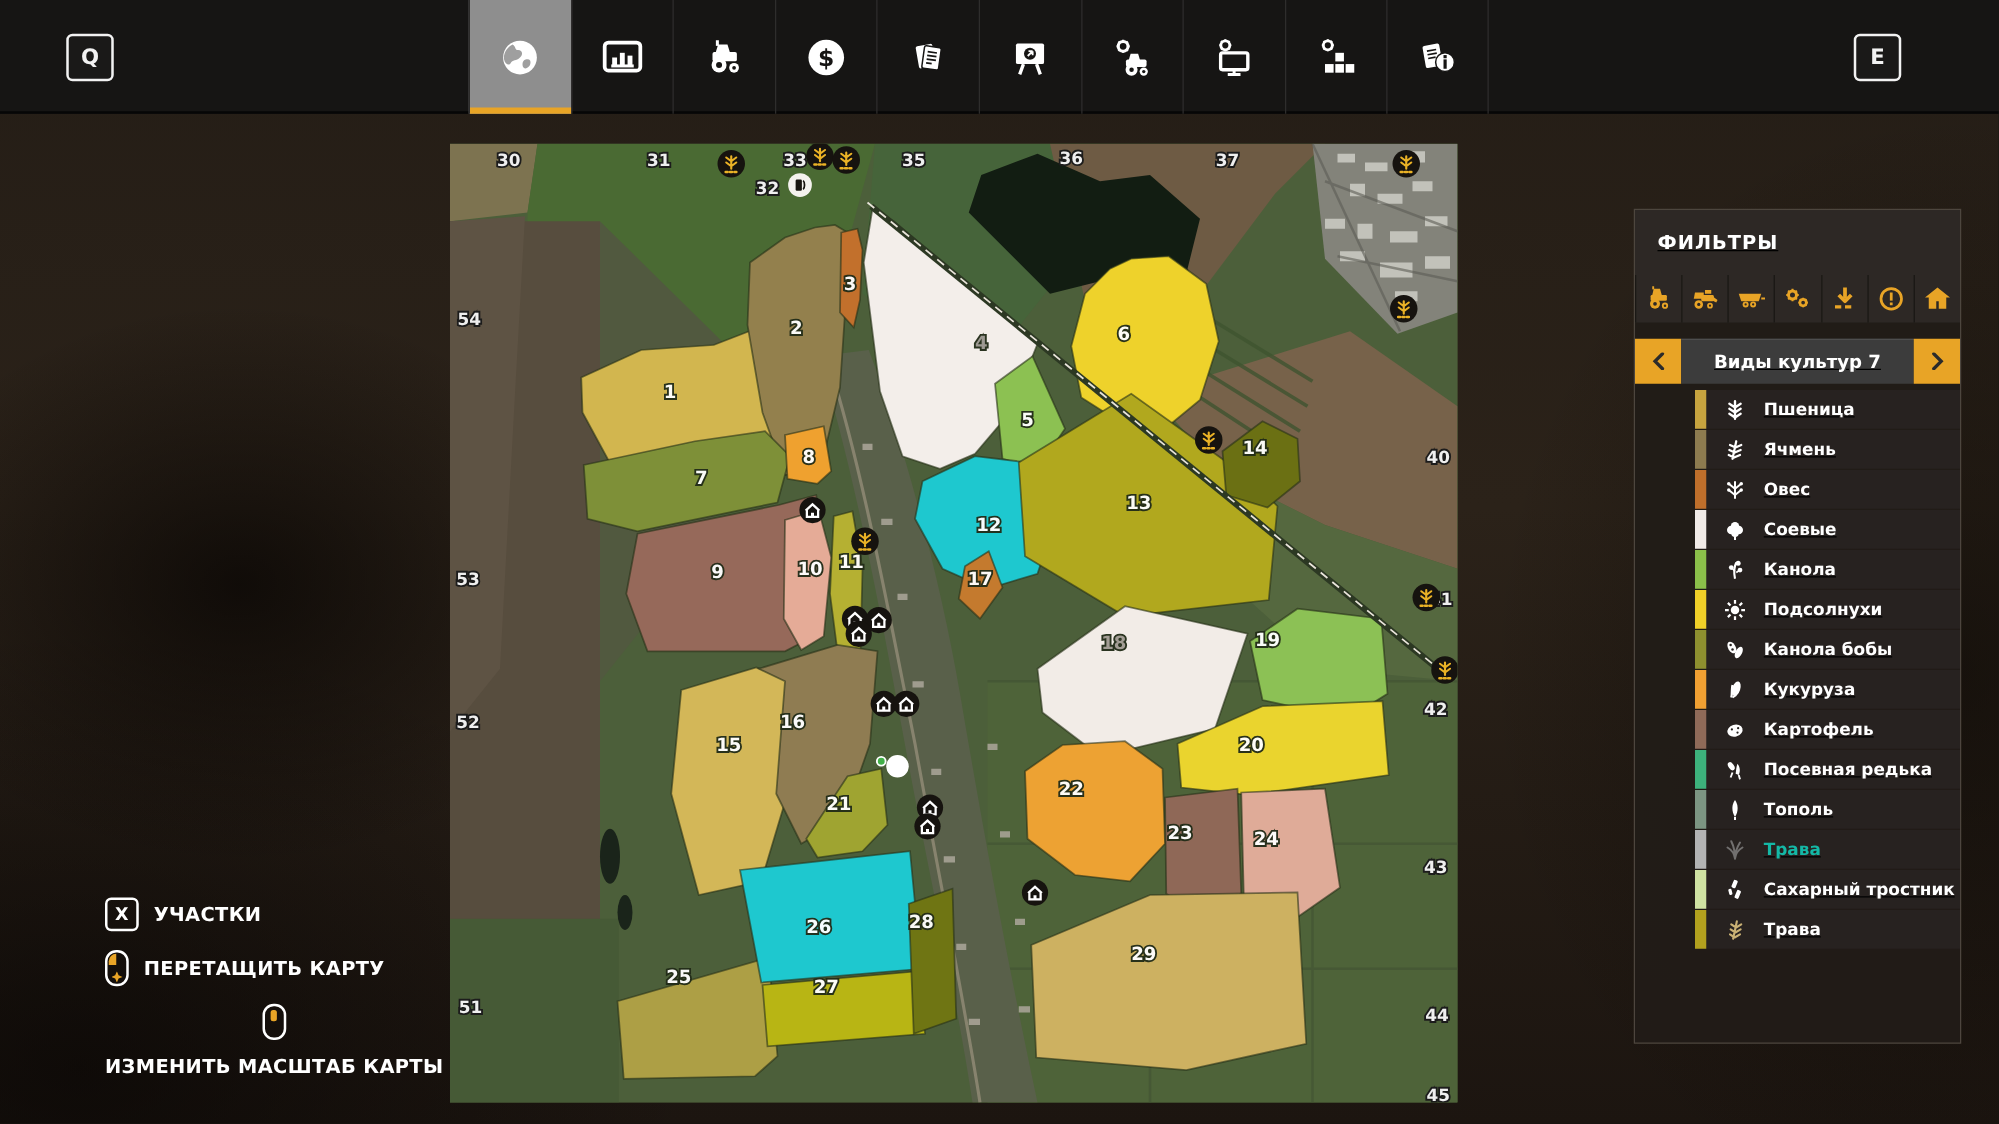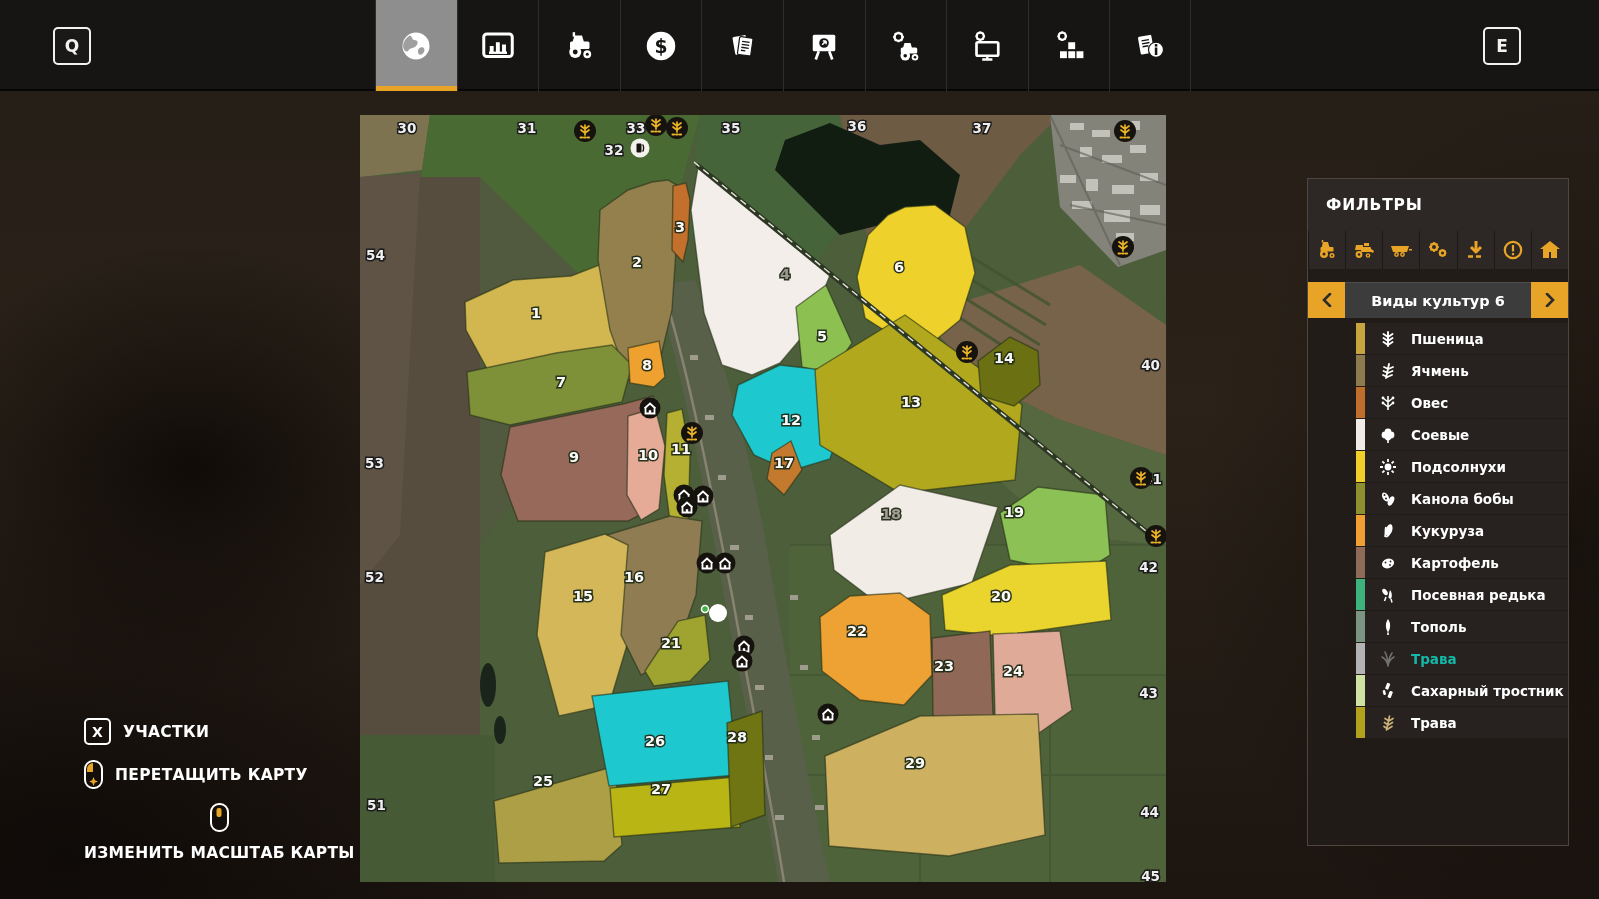--- a/index.html
+++ b/index.html
@@ -36,22 +36,22 @@
   .keybox { width:27px; height:27px; border:2.5px solid #fff; border-radius:5px; display:flex;
     align-items:center; justify-content:center; font-size:14px; font-weight:bold; color:#fff; }
   .mouse { position:relative; width:19px; height:29px; border:2.5px solid #fff; border-radius:9px; }
   .mouse .btn { position:absolute; left:1px; top:1px; width:6px; height:9px; background:#e8a426;
     border-top-left-radius:6px; }
   .mouse .wheel { position:absolute; left:50%; top:3px; transform:translateX(-50%); width:5px; height:9px;
     background:#e8a426; border-radius:2px; }
   .mouse .pad { position:absolute; left:50%; top:15px; transform:translateX(-50%); width:9px; height:9px;
     background:#e8a426; border-radius:2px; clip-path:polygon(50% 0,65% 35%,100% 50%,65% 65%,50% 100%,35% 65%,0 50%,35% 35%); }
   
-  #filters { position:absolute; left:1307px; top:178px; width:262px; height:668px;
-    background:rgba(33,28,24,0.96); border:1px solid rgba(160,150,135,.35); }
+  #filters { position:absolute; left:1307px; top:167px; width:262px; height:668px;
+    background:rgba(33,28,24,0.96); border:1px solid rgba(160,150,135,.35);text-decoration:underline; }
   #filters-title { height:52px; background:#2d2825; display:flex; align-items:center; padding-left:18px;
     color:#fff; font-size:15.5px; font-weight:bold; letter-spacing:.8px; }
   #filter-tools { display:flex; height:38px; background:#231f1c; }
   .ftool { flex:1; display:flex; align-items:center; justify-content:center; background:#2d2825;
     border-left:1px solid #1b1815; cursor:pointer; }
   .ftool svg { width:24px; height:22px; }
   #cat-select { display:flex; height:36px; margin-top:13px; }
   .cat-arrow { width:37px; height:36px; background:#e8a426; display:flex; align-items:center;
     justify-content:center; cursor:pointer; }
   .cat-arrow svg { width:12px; height:14px; }
@@ -523,21 +523,21 @@
           <path d="M12 2L2 10h3v9h6v-6h2v6h6v-9h3z"></path>
         </svg>
       </div>
     </div>
     <div id="cat-select">
       <div class="cat-arrow">
         <svg viewBox="0 0 12 14">
           <path d="M9 1L3 7l6 6" stroke="#2b2b2b" stroke-width="2.6" fill="none" stroke-linecap="round"></path>
         </svg>
       </div>
-      <div id="cat-label">Виды культур 6</div>
+      <div id="cat-label">Виды культур 7</div>
       <div class="cat-arrow">
         <svg viewBox="0 0 12 14">
           <path d="M3 1l6 6-6 6" stroke="#2b2b2b" stroke-width="2.6" fill="none" stroke-linecap="round"></path>
         </svg>
       </div>
     </div>
     <div id="crop-list">
         <div class="crop-row">
           <span class="swatch" style="background:#c7a43f"></span>
           <span class="crop-icon">
@@ -576,20 +576,33 @@
               <circle cx="7" cy="10" r="3.4" fill="#ffffff"></circle>
               <circle cx="13" cy="10" r="3.4" fill="#ffffff"></circle>
               <circle cx="10" cy="7" r="3.4" fill="#ffffff"></circle>
               <circle cx="10" cy="12.5" r="3" fill="#ffffff"></circle>
               <path d="M10 15v3" stroke="#ffffff" stroke-width="1.6"></path>
             </svg>
           </span>
           <span class="crop-name">Соевые</span>
         </div>
         <div class="crop-row">
+          <span class="swatch" style="background:#8bc04a"></span>
+          <span class="crop-icon">
+            <svg viewBox="0 0 20 20">
+              <path d="M10 17C9 12 9 8 11 4" stroke="#ffffff" stroke-width="1.7" fill="none"></path>
+              <circle cx="12.5" cy="4.5" r="2" fill="#ffffff"></circle>
+              <circle cx="7" cy="8" r="1.9" fill="#ffffff"></circle>
+              <circle cx="14" cy="10" r="1.9" fill="#ffffff"></circle>
+              <path d="M7 8l3 3M14 10l-3 2" stroke="#ffffff" stroke-width="1.3"></path>
+            </svg>
+          </span>
+          <span class="crop-name">Канола</span>
+        </div>
+        <div class="crop-row">
           <span class="swatch" style="background:#f0d028"></span>
           <span class="crop-icon">
             <svg viewBox="0 0 20 20">
               <circle cx="10" cy="10" r="3.4" fill="#ffffff"></circle>
               <g stroke="#ffffff" stroke-width="1.8">
                 <path d="M10 2v3M10 15v3M2 10h3M15 10h3M4.3 4.3l2.1 2.1M13.6 13.6l2.1 2.1M15.7 4.3l-2.1 2.1M6.4 13.6l-2.1 2.1"></path>
               </g>
             </svg>
           </span>
           <span class="crop-name">Подсолнухи</span>

